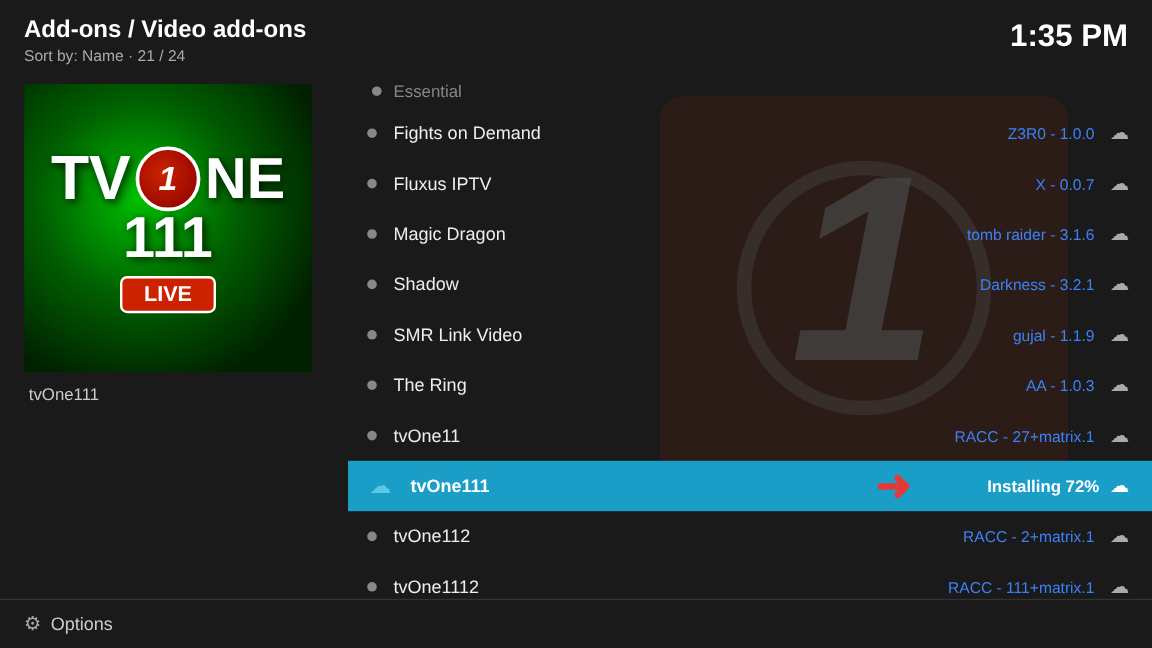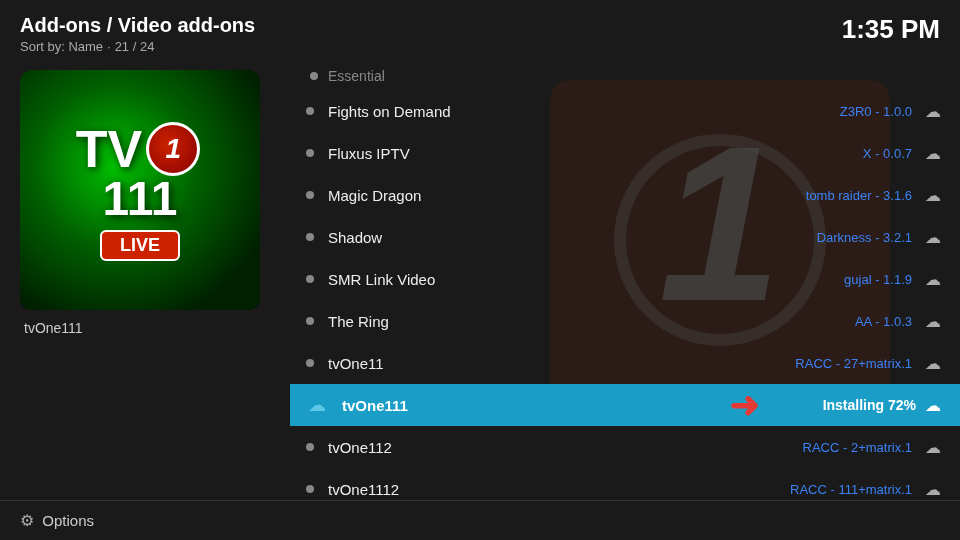--- a/index.html
+++ b/index.html
@@ -58,21 +58,21 @@
       width: 290px;
       flex-shrink: 0;
       padding: 10px 20px 20px 20px;
       display: flex;
       flex-direction: column;
       align-items: flex-start;
     }
     .addon-thumbnail {
       width: 240px;
       height: 240px;
-      border-radius: 12px;
+      border-radius: 0;
       overflow: hidden;
       background: #000;
       position: relative;
       flex-shrink: 0;
     }
     .thumbnail-inner {
       width: 100%;
       height: 100%;
       background: radial-gradient(circle at 40% 40%, #00c000, #006000 40%, #002000 80%);
       display: flex;
@@ -279,20 +279,21 @@
   </div>
 
   <div class="main">
 
     <div class="left-panel">
       <div class="addon-thumbnail">
         <div class="thumbnail-inner">
           <div class="tv-logo-wrap">
             <span class="tv-text-tv">TV</span>
             <div class="tv-logo-circle">1</div>
+            <span class="tv-text-ne">NE</span>
           </div>
           <div class="addon-number">111</div>
           <div class="live-badge">LIVE</div>
         </div>
       </div>
       <div class="addon-name">tvOne111</div>
     </div>
 
     <div class="right-panel">
 

